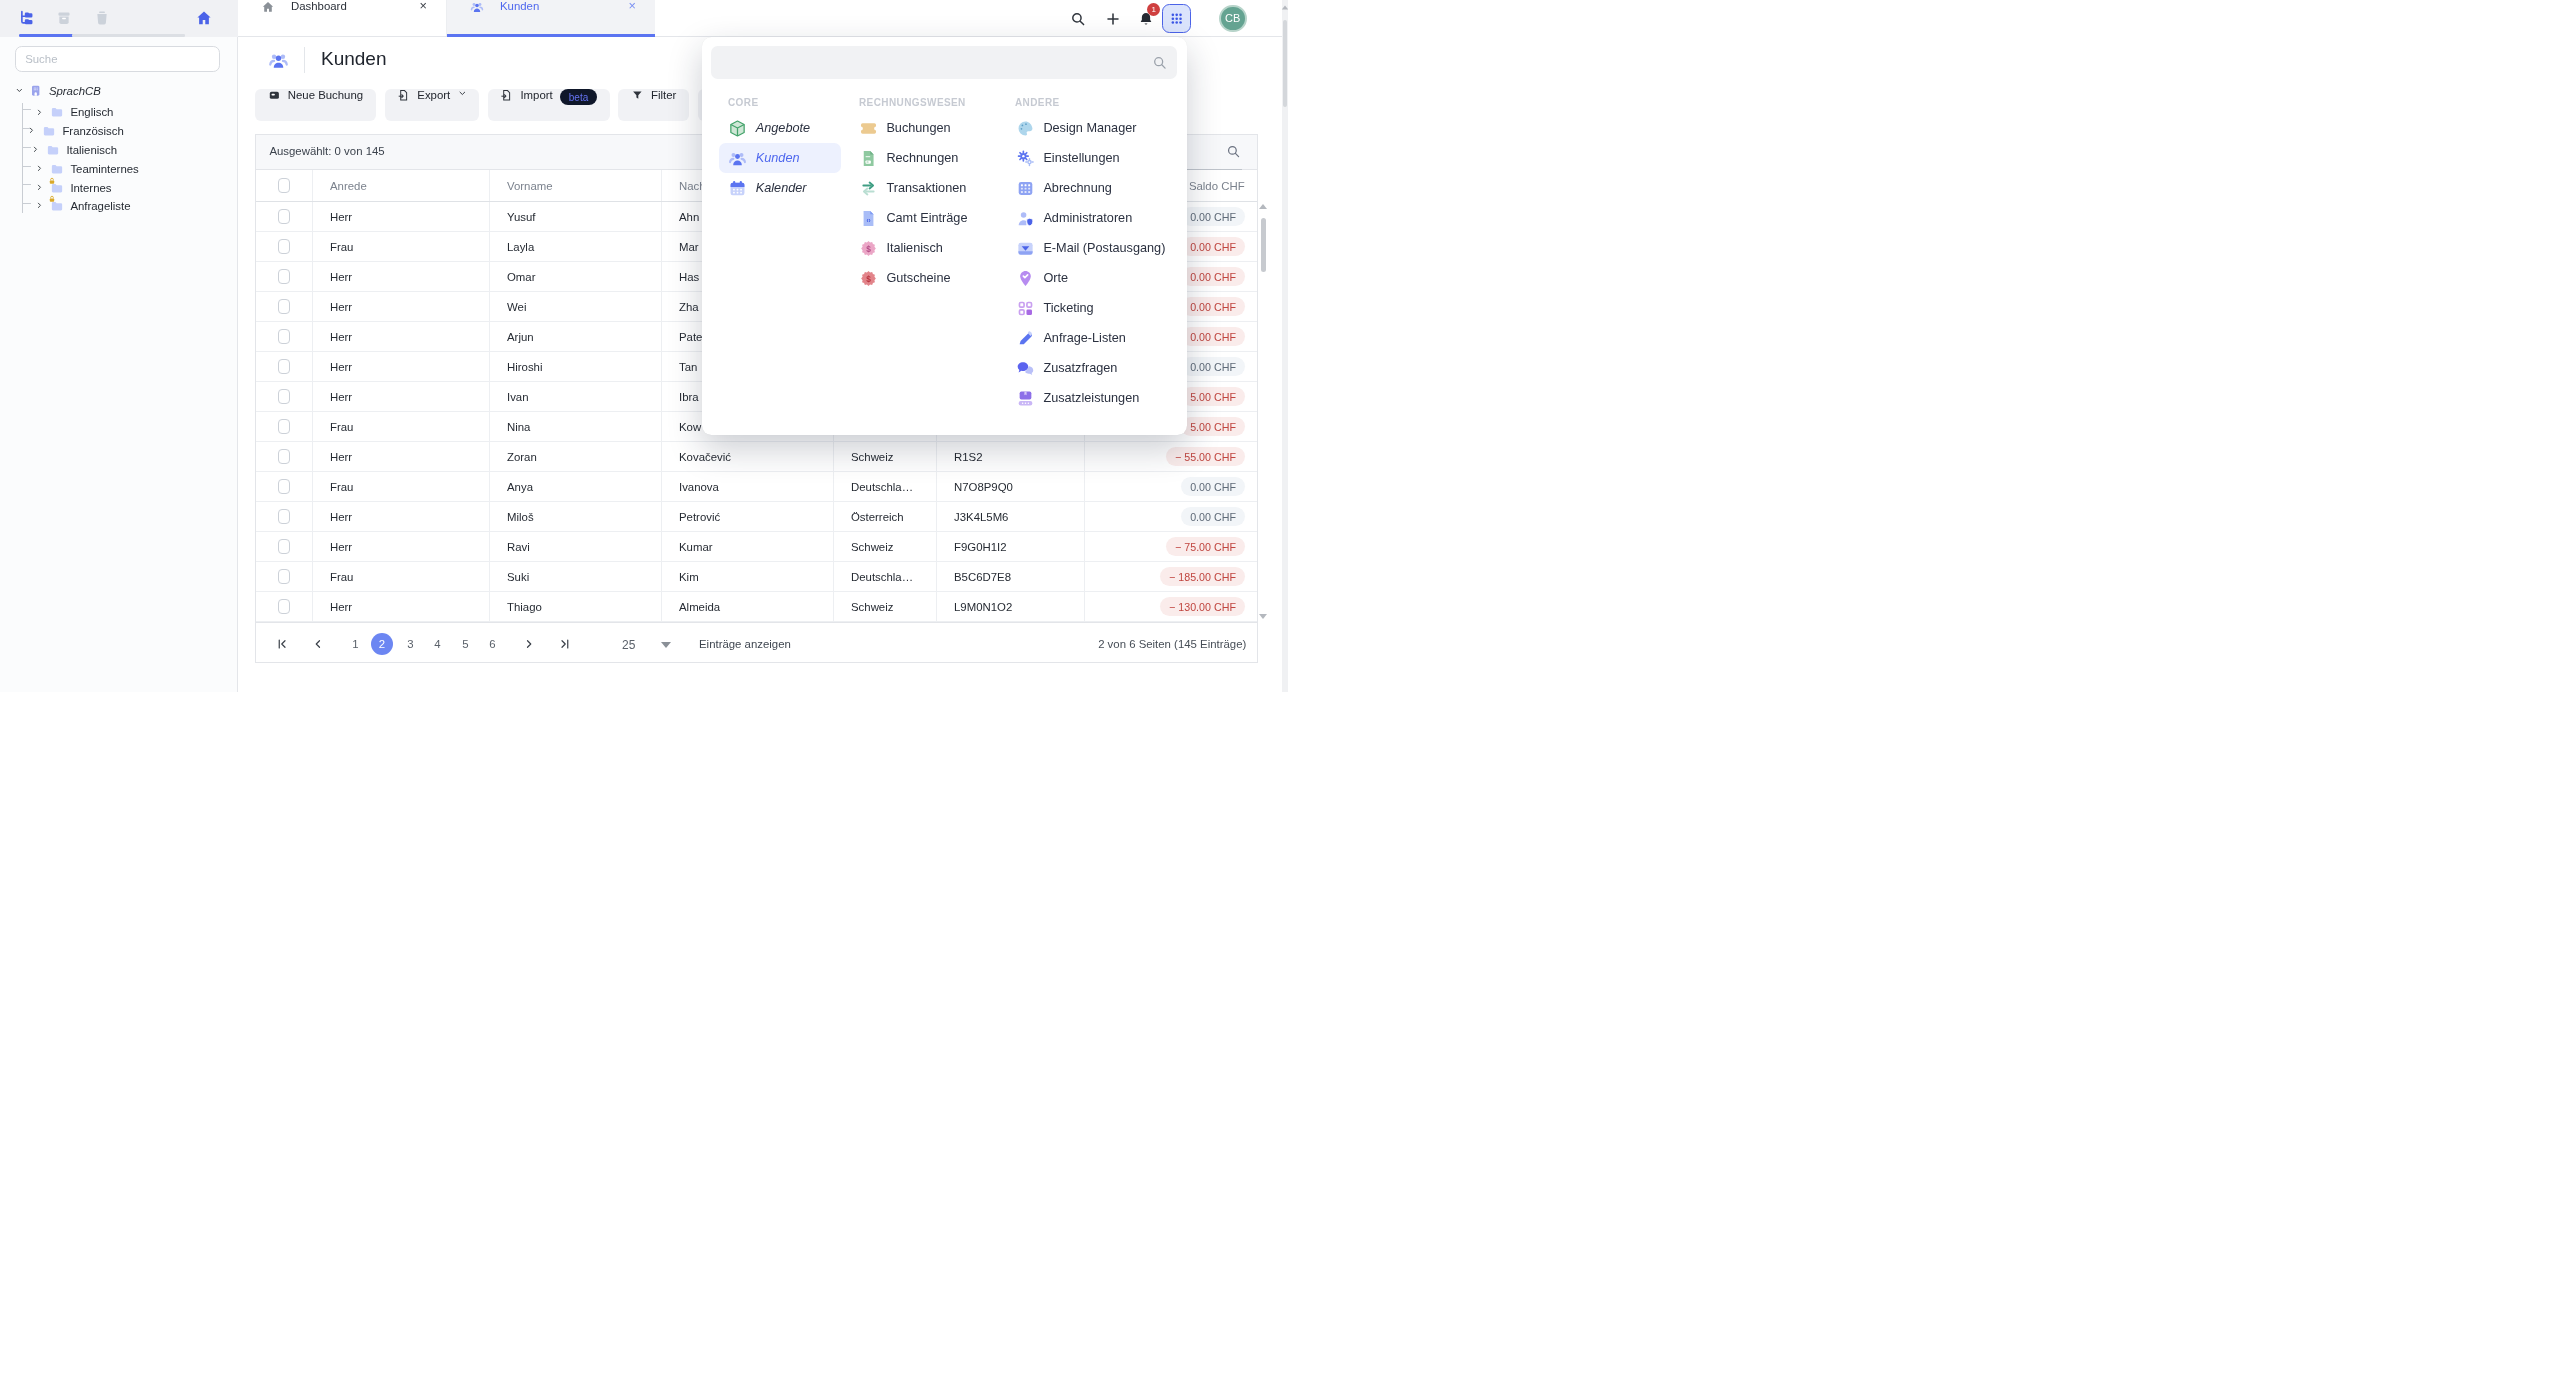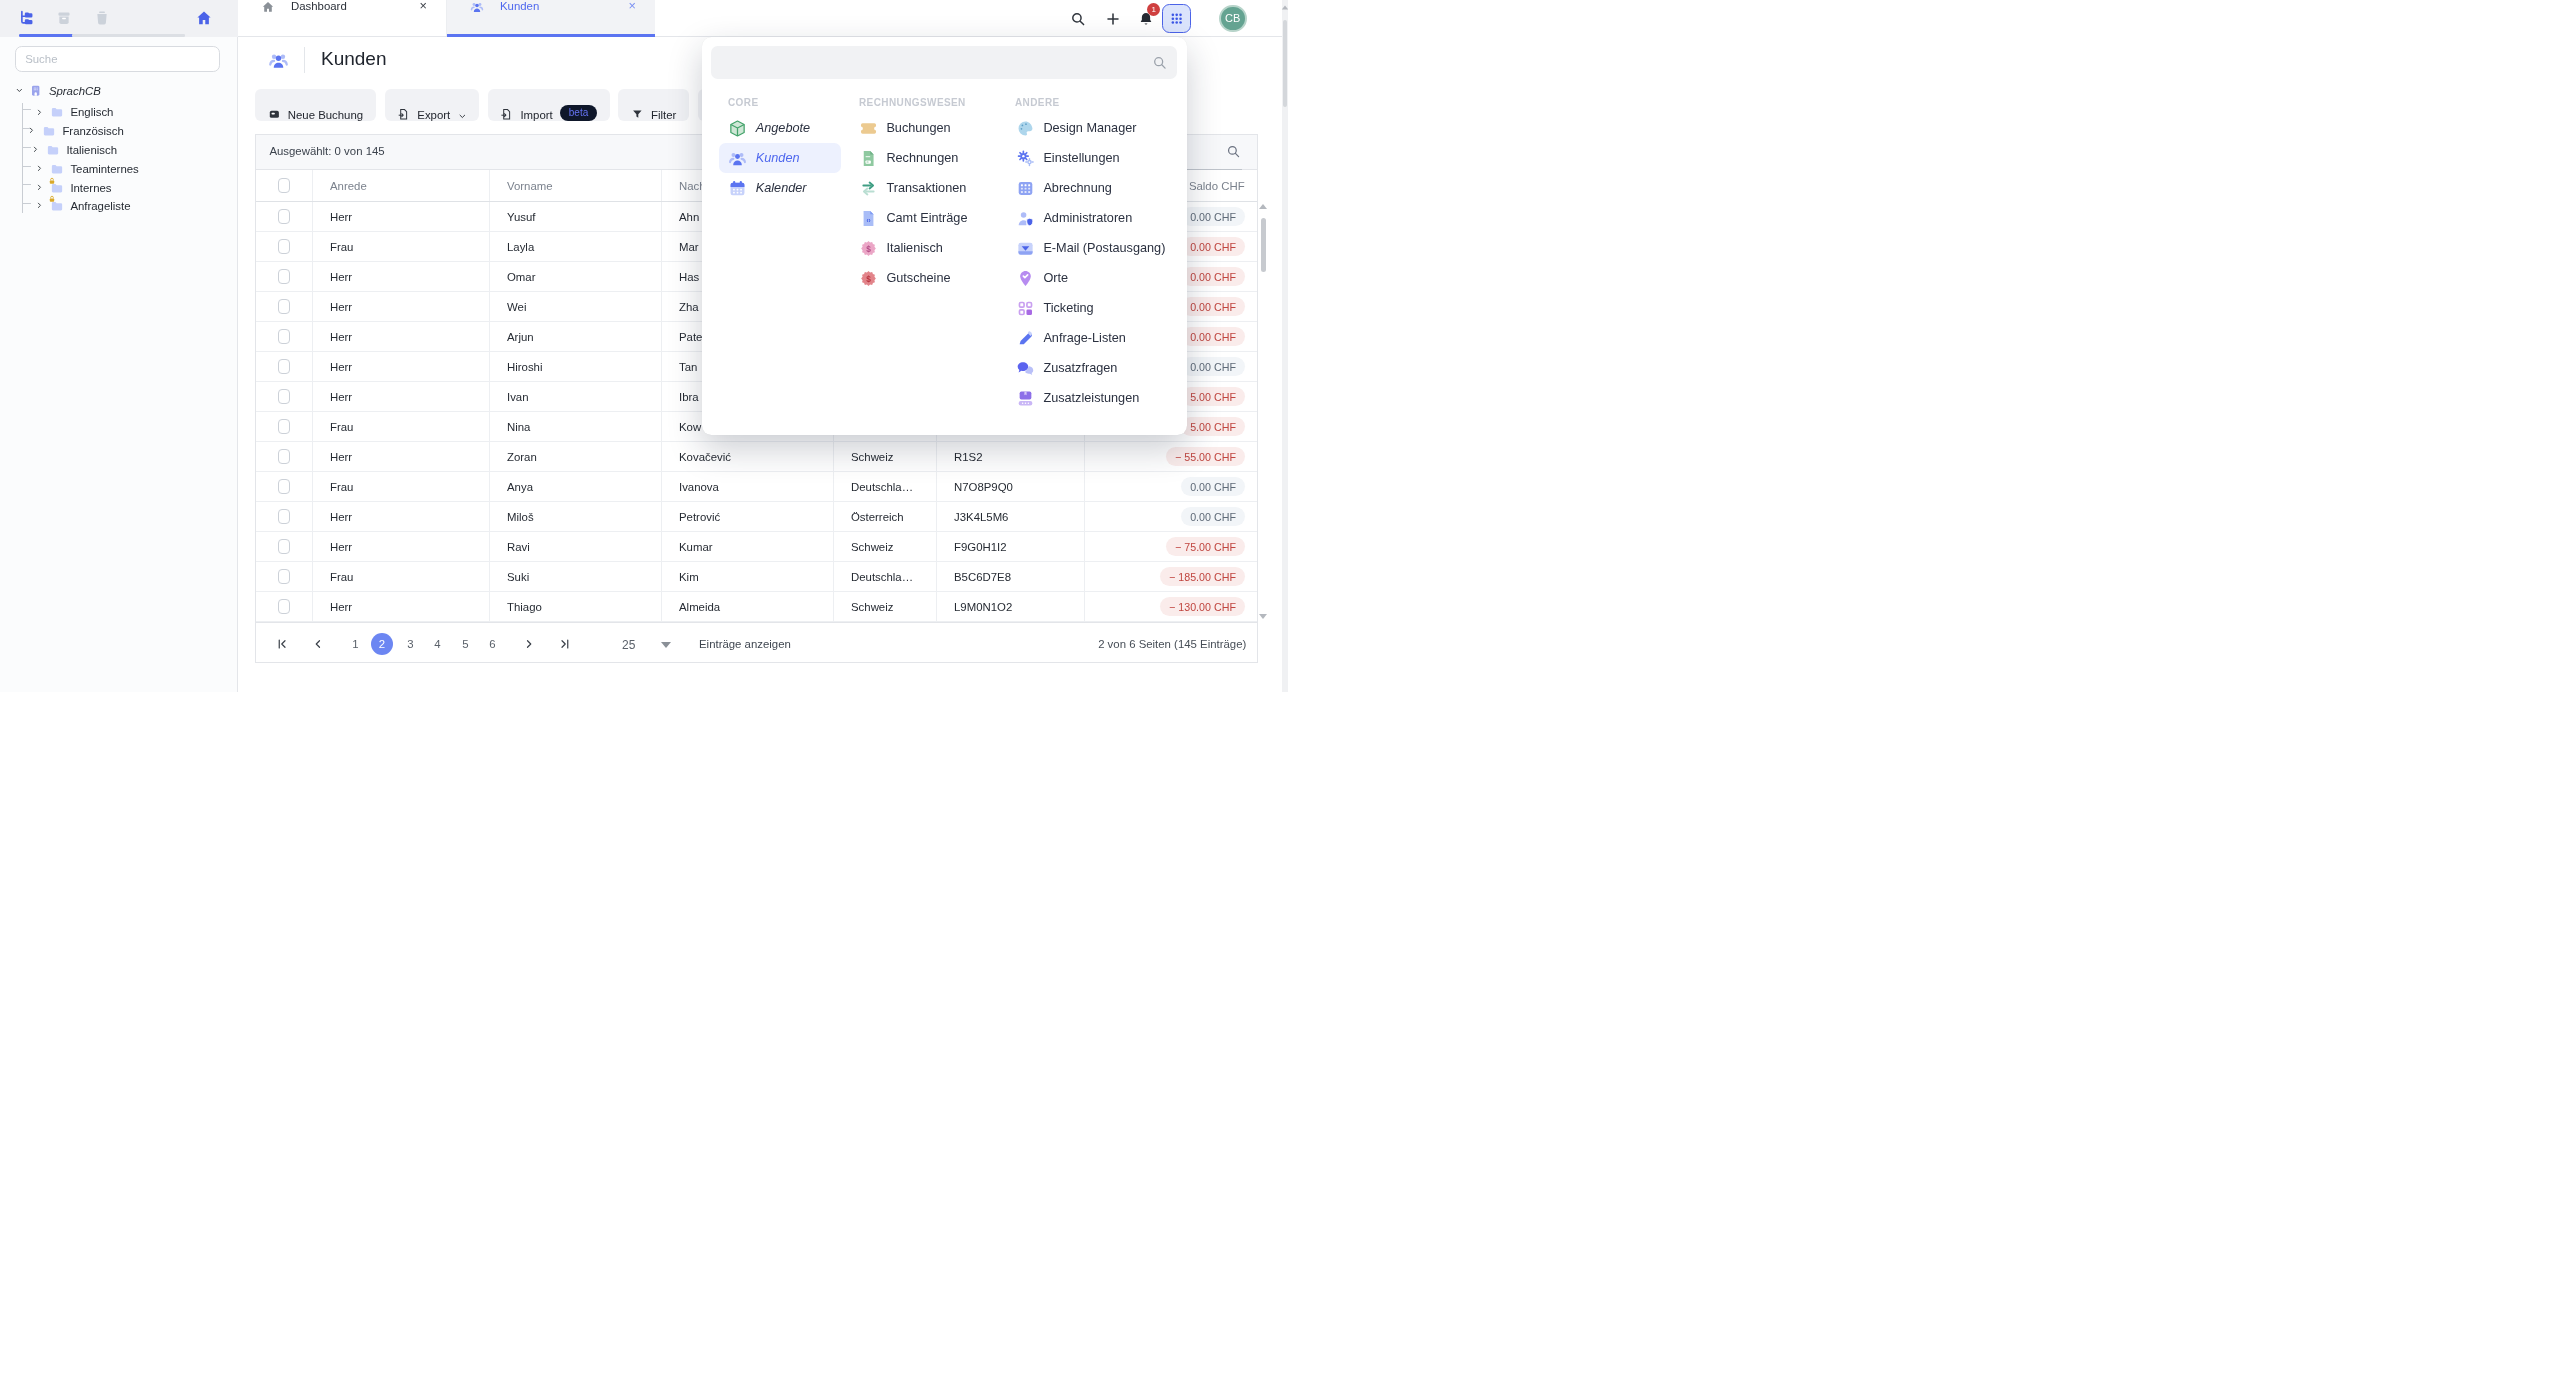--- a/index.html
+++ b/index.html
@@ -42,21 +42,21 @@
             box-sizing:border-box;display:flex;align-items:center;justify-content:center;cursor:pointer}
   #grid-btn .ic{width:15.4px;height:15.4px}
   #avatar{left:981px;top:4.7px;width:27.5px;height:27.5px;border-radius:50%;background:#64a391;border:2px solid #b7d4ca;
           box-sizing:border-box;color:#fff;font-size:11px;display:flex;align-items:center;justify-content:center;cursor:pointer}
 
   
   #title-icon{left:268px;top:50px;width:21px;height:21px}
   #title-divider{left:304px;top:47px;width:0.7px;height:26px;background:#e3e6ea}
   #page-title{left:321px;top:48px;font-size:19px;color:#20252e;font-weight:500}
   #toolbar{left:255px;top:89px;height:32px;display:flex;gap:8.7px}
-  .btn{height:32px;display:flex;align-items:flex-end;gap:7.4px;padding:0 12.7px;background:#f1f2f5;border:none;
+  .btn{height:32px;display:flex;align-items:flex-start;gap:7.4px;padding:0 12.7px;background:#f1f2f5;border:none;
        border-radius:6px;font-size:11.4px;color:#23272f;font-family:inherit;cursor:pointer;white-space:nowrap}
   .btn .ic{width:12.7px;height:12.7px}
   .btn .chip{background:#0f172a;color:#6472f0;border-radius:8.7px;padding:2.7px 8.7px;font-size:10px}
   .btn .chev-d{width:8.7px;height:8.7px}
 
   
   #card{left:255px;top:134px;width:1003px;height:529px;border:0.7px solid #e3e5e9;background:#fff;box-sizing:border-box}
   #selbar{position:relative;height:35px;background:#f7f8fa;border-bottom:0.7px solid #e3e5e9;box-sizing:border-box}
   #sel-text{position:absolute;left:13.4px;top:10px;font-size:11.4px;color:#3c434d}
   #selbar-underline{position:absolute;left:765px;bottom:-0.7px;width:221px;height:0.7px;background:#bfc4cb}

